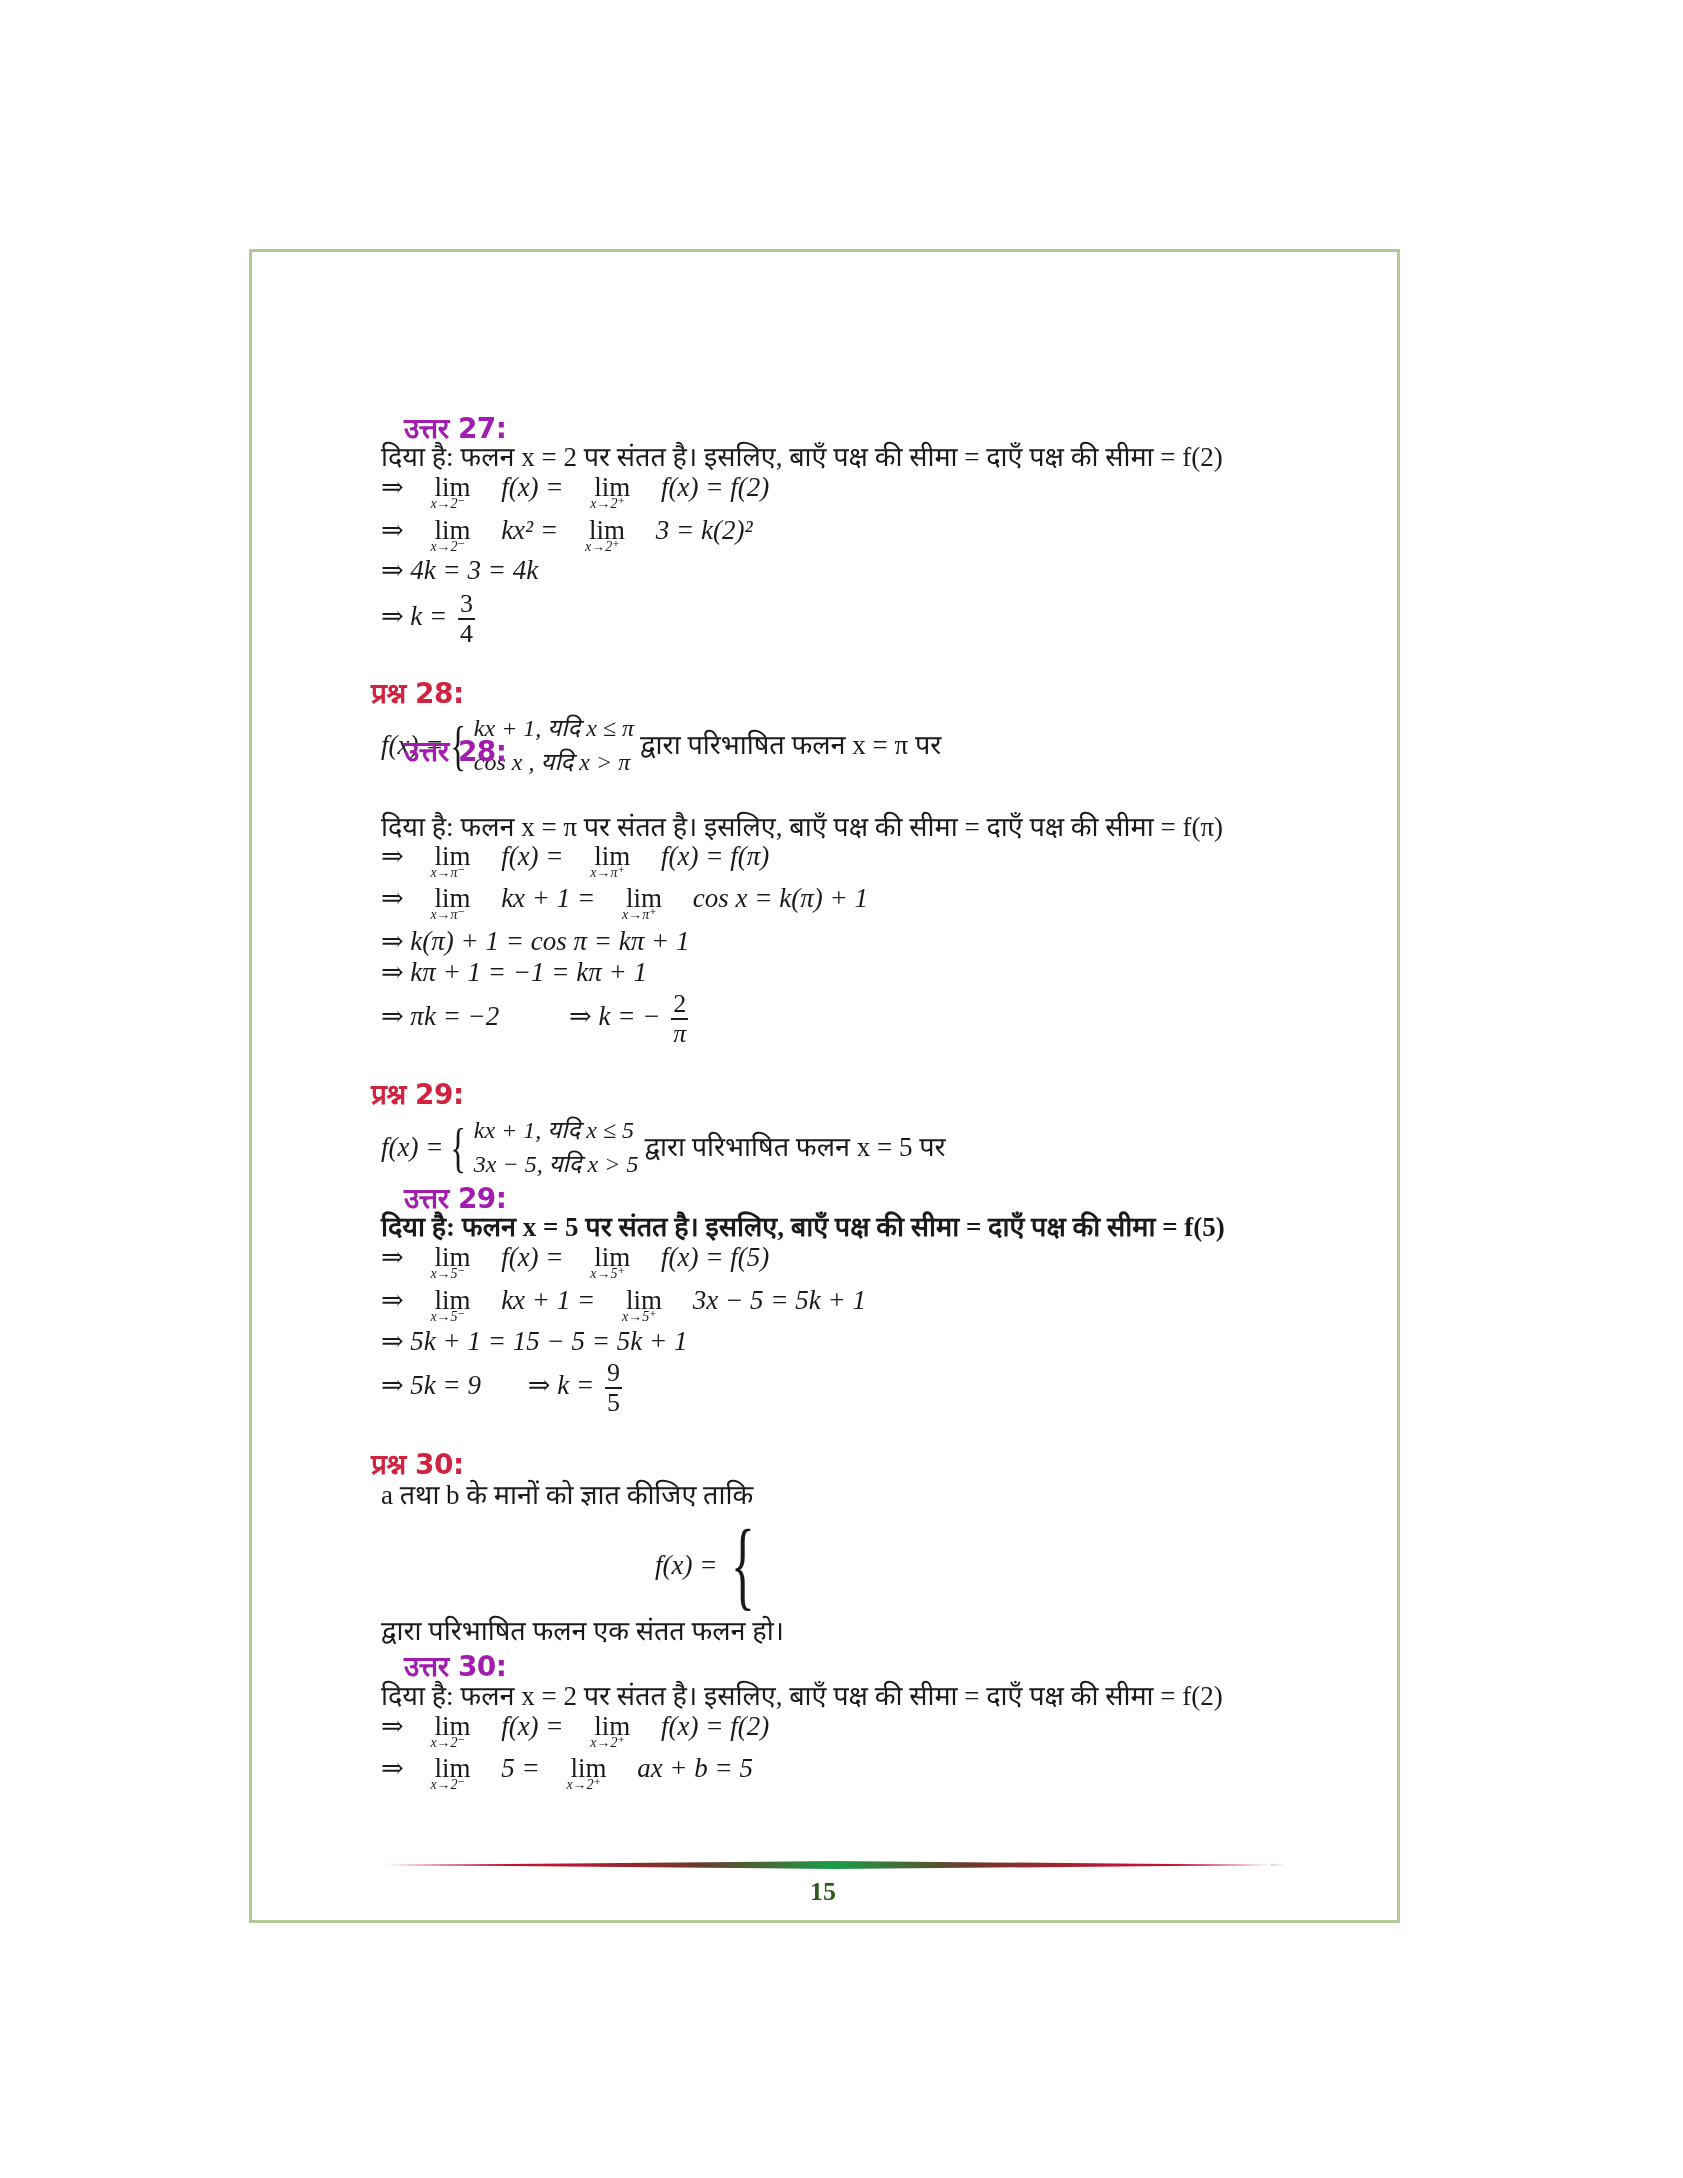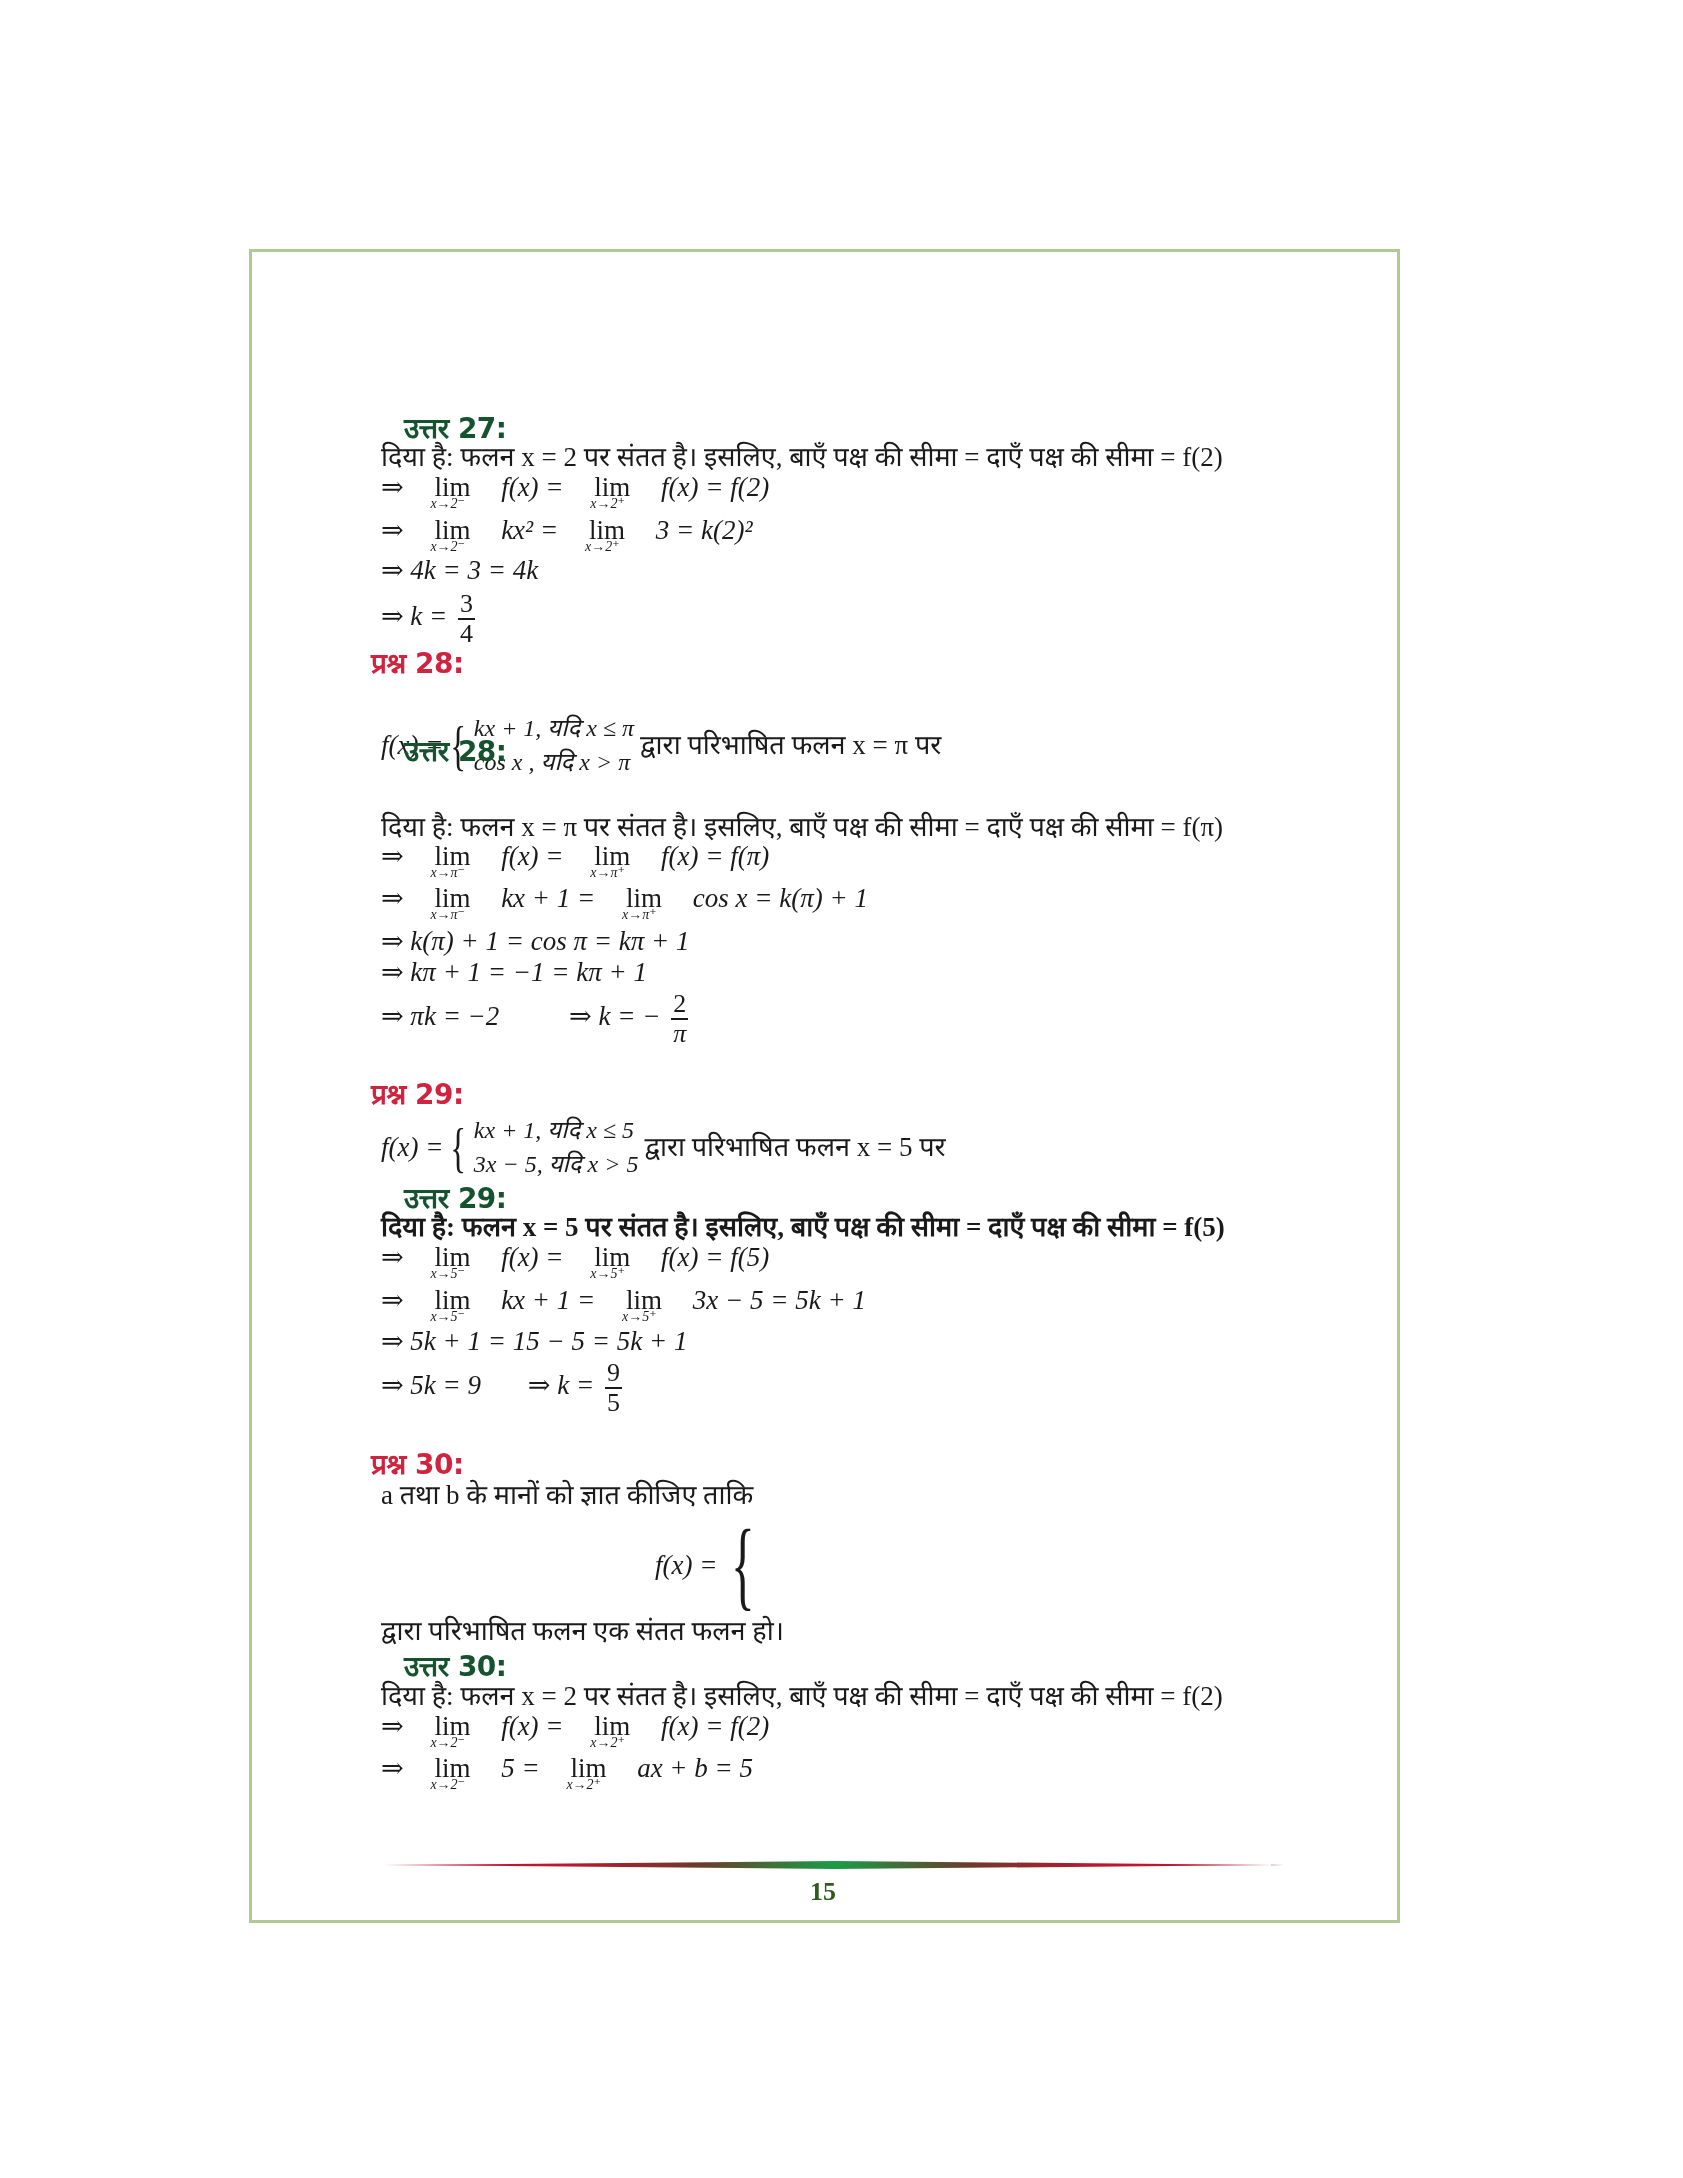--- a/index.html
+++ b/index.html
@@ -7,21 +7,21 @@
     width:1683px; height:2178px; background:#ffffff; position:relative; overflow:hidden;
     font-family:"Liberation Serif", "DejaVu Serif", serif; color:#1a1a1a;
   }
   .page-frame {
     position:absolute; left:249px; top:249px; width:1151px; height:1674px;
     border:3px solid #b2c895; box-sizing:border-box;
   }
   .abs { position:absolute; white-space:nowrap; }
   .txt { font-size:27px; line-height:32px; }
   .q-head { font-size:28px; font-weight:bold; color:#d0233f; font-family:"DejaVu Sans", sans-serif; letter-spacing:-0.5px; }
-  .a-head { font-size:28px; font-weight:bold; color:#14532d; font-family:"DejaVu Sans", sans-serif; letter-spacing:-0.5px; }
+  .a-head { font-size:28px; font-weight:bold; color:#a21caf; font-family:"DejaVu Sans", sans-serif; letter-spacing:-0.5px; }
   .m { font-style:italic; }
   .lim { display:inline-block; position:relative; text-align:right; vertical-align:baseline; margin:0 24px; }
   .lim .sub { position:absolute; left:-4px; top:26px; font-size:14px; line-height:14px; font-style:italic; white-space:nowrap; }
   .frac { display:inline-flex; flex-direction:column; align-items:center; vertical-align:middle; margin:0 4px; font-size:26px; line-height:28px; }
   .frac .num { padding:0 2px; }
   .frac .bar { width:100%; height:2px; background:#1a1a1a; }
   .brace { font-size:55px; line-height:55px; font-weight:lighter; margin:0 2px; transform:scaleX(0.6); }
   .brace-big { font-size:99px; line-height:99px; transform:scaleX(0.5); }
   .cases { display:inline-flex; flex-direction:column; font-size:24px; line-height:34px; }
   .cases.center { align-items:center; }
@@ -56,21 +56,21 @@
 <div class="abs txt m" style="left:381px;top:554px;">⇒ 4k = 3 = 4k</div>
 <div class="abs txt" style="left:381px;top:590px;">
   <span class="m">⇒ k =</span>
   <span class="frac">
       <span class="num">3</span>
       <span class="bar"></span>
       <span class="num">4</span>
     </span>
 </div>
 
-<div class="abs q-head" style="left:371px;top:643px;">प्रश्न 28:</div>
+<div class="abs q-head" style="left:371px;top:673px;">प्रश्न 28:</div>
 <div class="abs txt" style="left:381px;top:711px;display:flex;align-items:center;">
   <span class="m">f(x) =</span>
   <span class="brace">{</span>
   <span class="cases">
     <span class="m">kx + 1, यदि x ≤ π</span>
     <span class="m">cos x , यदि  x &gt; π</span>
   </span>
   <span style="margin-left:6px;">द्वारा परिभाषित फलन x = π पर</span>
 </div>
 <div class="abs a-head" style="left:404px;top:731px;">उत्तर 28:</div>

